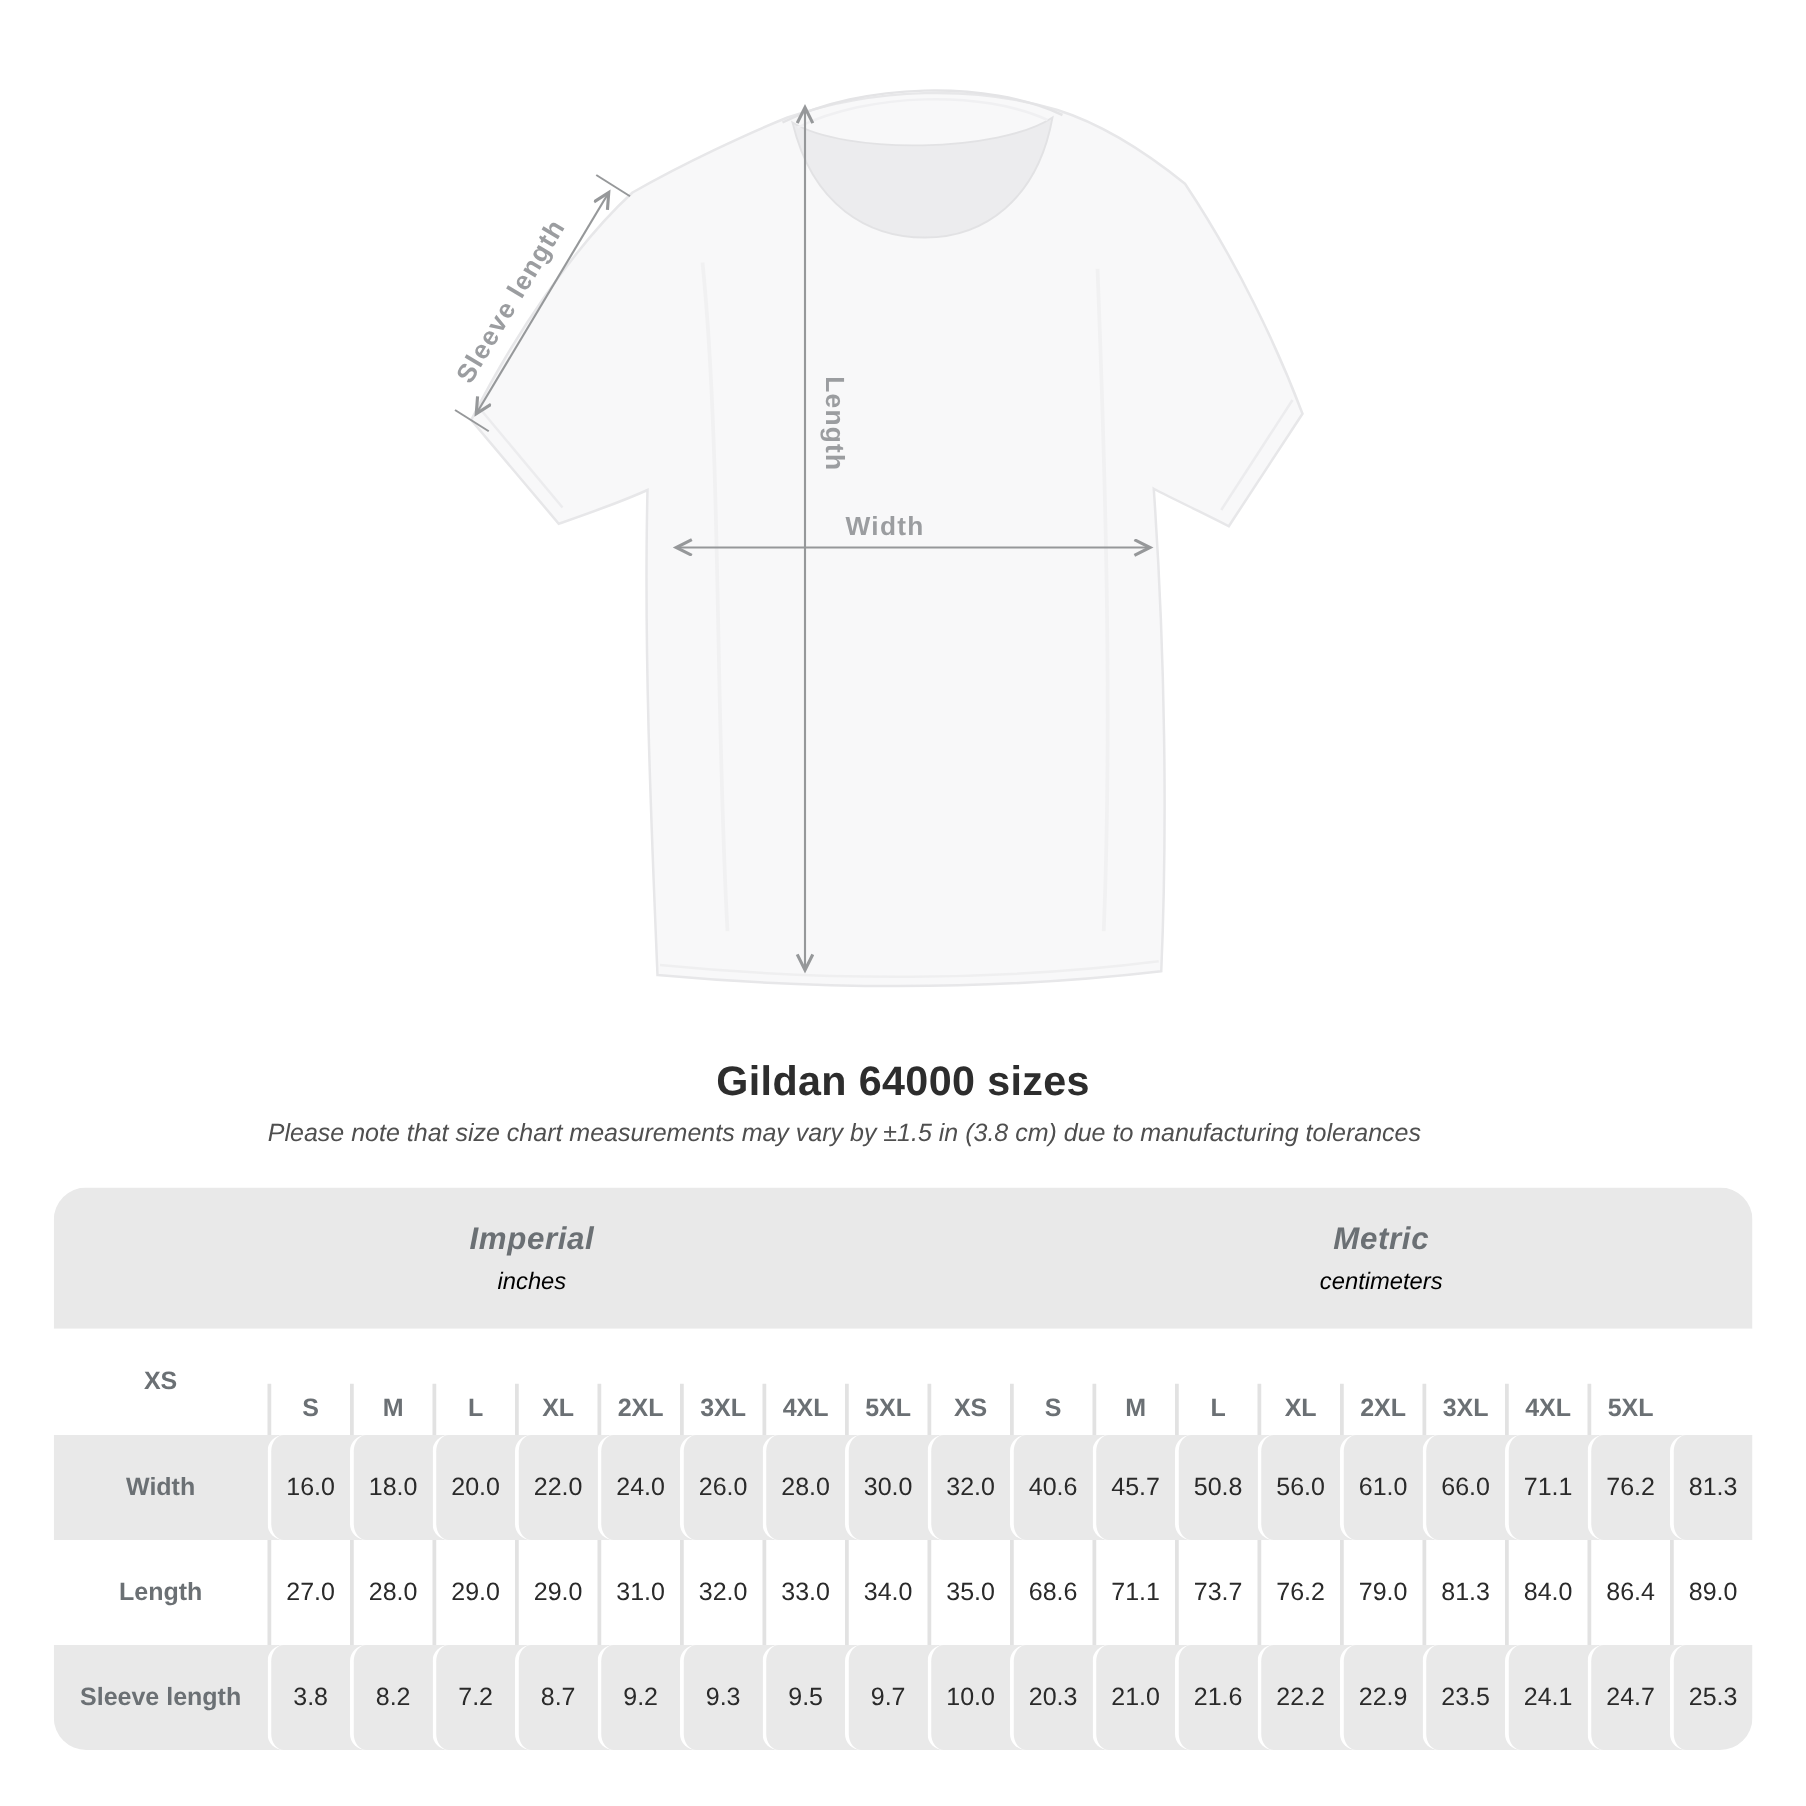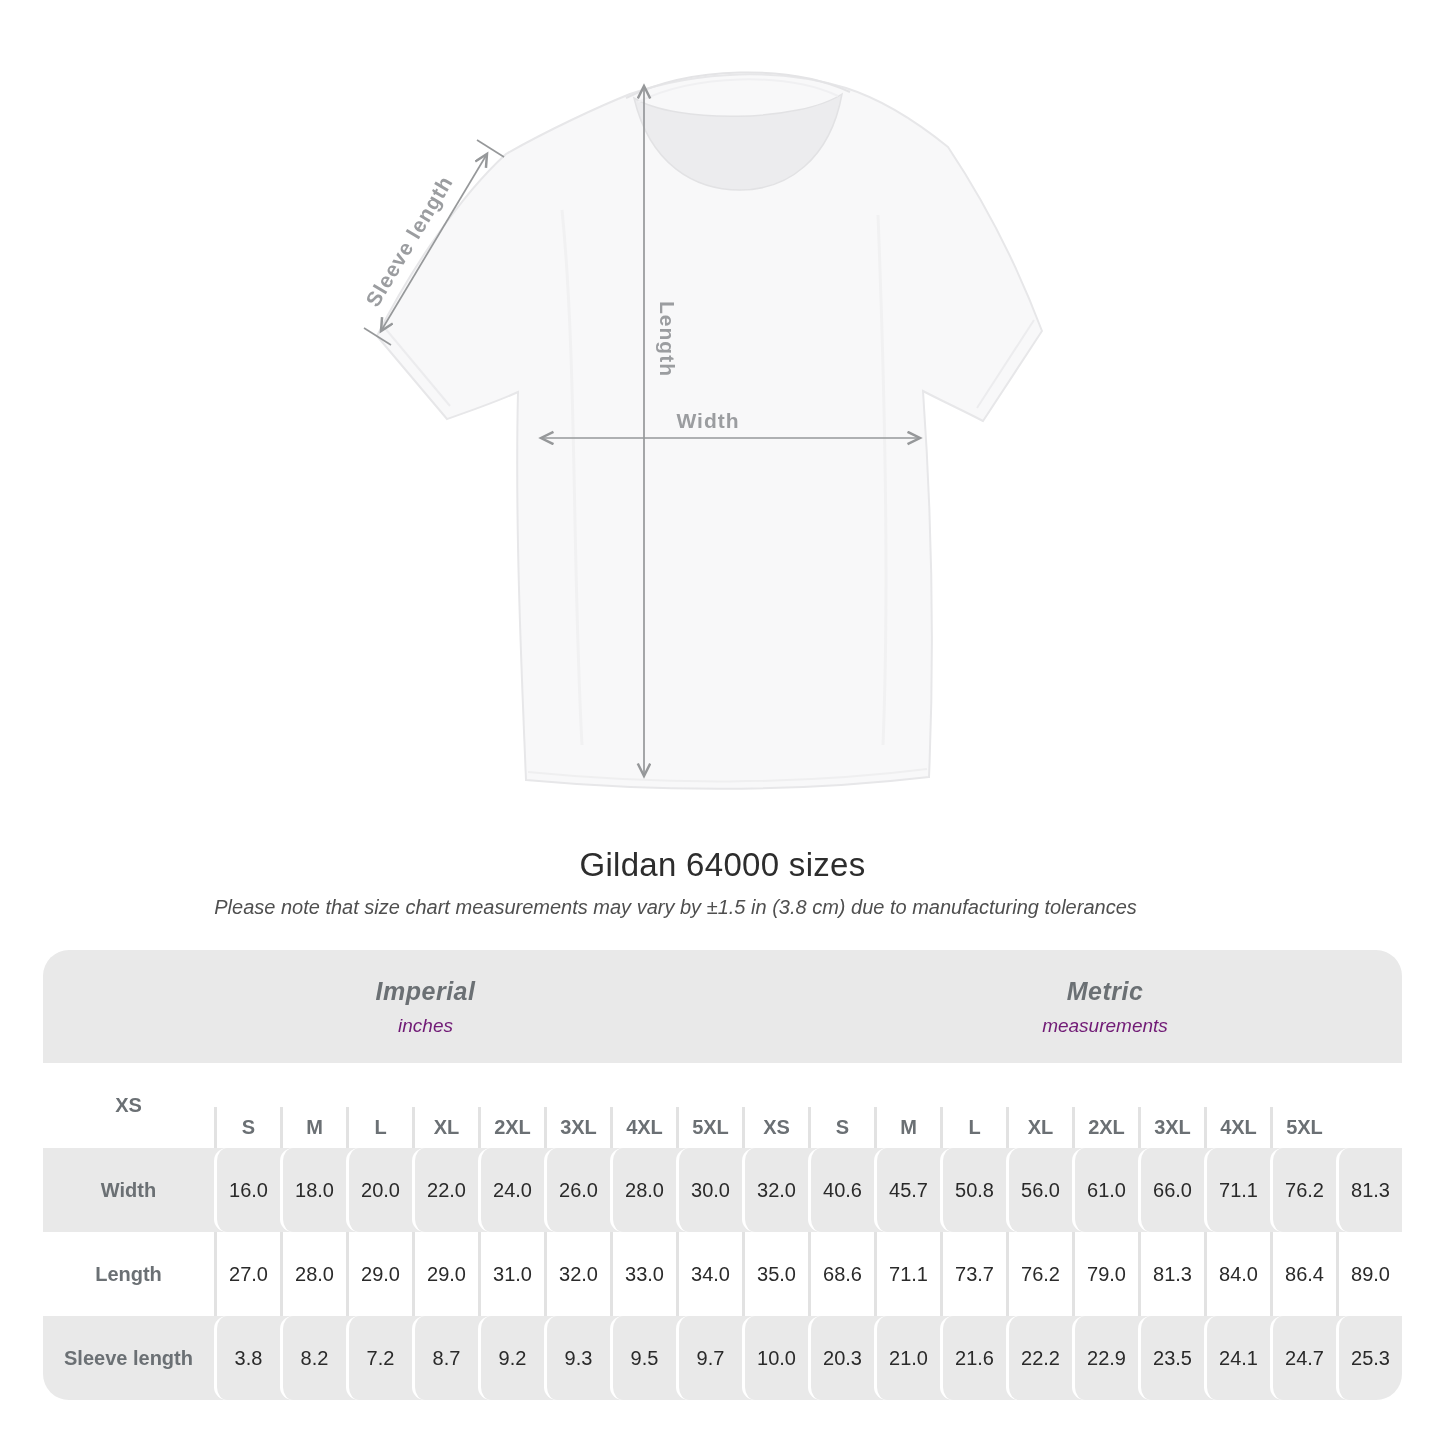--- a/index.html
+++ b/index.html
@@ -10,38 +10,38 @@
   
   #diagram{position:absolute;left:0;top:0;width:1445px;height:840px;}
   .arrow-label{
     font-family:"Liberation Sans", sans-serif;
     font-size:21px;font-weight:700;letter-spacing:1px;
     fill:#9b9da0;
   }
   
   .page-title{
     position:absolute;left:0;top:846px;width:1445px;text-align:center;
-    font-size:33px;font-weight:400;color:#2d2d2d;letter-spacing:.3px;
+    font-size:33px;font-weight:700;color:#2d2d2d;letter-spacing:.3px;
   }
   .size-note{
     position:absolute;left:0;top:896px;width:1351px;text-align:center;
     font-size:20px;font-style:italic;color:#4f4f4f;
   }
   
   #size-table{
     position:absolute;left:43px;top:950px;width:1359px;height:450px;
     border-radius:26px;overflow:hidden;background:#ffffff;
   }
   .trow{display:grid;grid-template-columns:171px repeat(18,1fr);}
   .band{height:113px;background:#e9e9e9;}
   .band-cell{display:flex;flex-direction:column;align-items:center;justify-content:center;gap:9px;}
   .band-cell.imperial{grid-column:1 / 11;}
   .band-cell.metric{grid-column:11 / 20;}
   .band-title{font-size:25px;font-weight:700;font-style:italic;color:#6b7074;letter-spacing:.5px;}
-  .band-sub{font-size:19px;font-style:italic;color:#701a75;}
+  .band-sub{font-size:19px;font-style:italic;color:#000000;}
   .size-row{height:85px;background:#ffffff;}
   .drow{height:84px;}
   .row-gray{background:#e9e9e9;}
   .row-white{background:#ffffff;}
   .cell{display:flex;align-items:center;justify-content:center;}
   .cell + .cell{border-left:3px solid #e2e2e2;}
   .row-gray .cell + .cell{border-left-color:#ffffff;border-radius:13px;}
   .size-row .cell + .cell{border-left-color:#e2e2e2;margin-top:44px;}
   .hcell{font-size:20px;font-weight:700;color:#6b7074;}
   .lcell{font-size:20px;font-weight:700;color:#6b7074;}
@@ -105,21 +105,21 @@
 <div class="size-note">Please note that size chart measurements may vary by ±1.5 in (3.8 cm) due to manufacturing tolerances</div>
 
 <div id="size-table">
   <div class="trow band">
     <div class="band-cell imperial">
       <div class="band-title">Imperial</div>
       <div class="band-sub">inches</div>
     </div>
     <div class="band-cell metric">
       <div class="band-title">Metric</div>
-      <div class="band-sub">measurements</div>
+      <div class="band-sub">centimeters</div>
     </div>
   </div>
   <div class="trow size-row" id="size-row">
       <div class="cell hcell">XS</div>
       <div class="cell hcell">S</div>
       <div class="cell hcell">M</div>
       <div class="cell hcell">L</div>
       <div class="cell hcell">XL</div>
       <div class="cell hcell">2XL</div>
       <div class="cell hcell">3XL</div>

